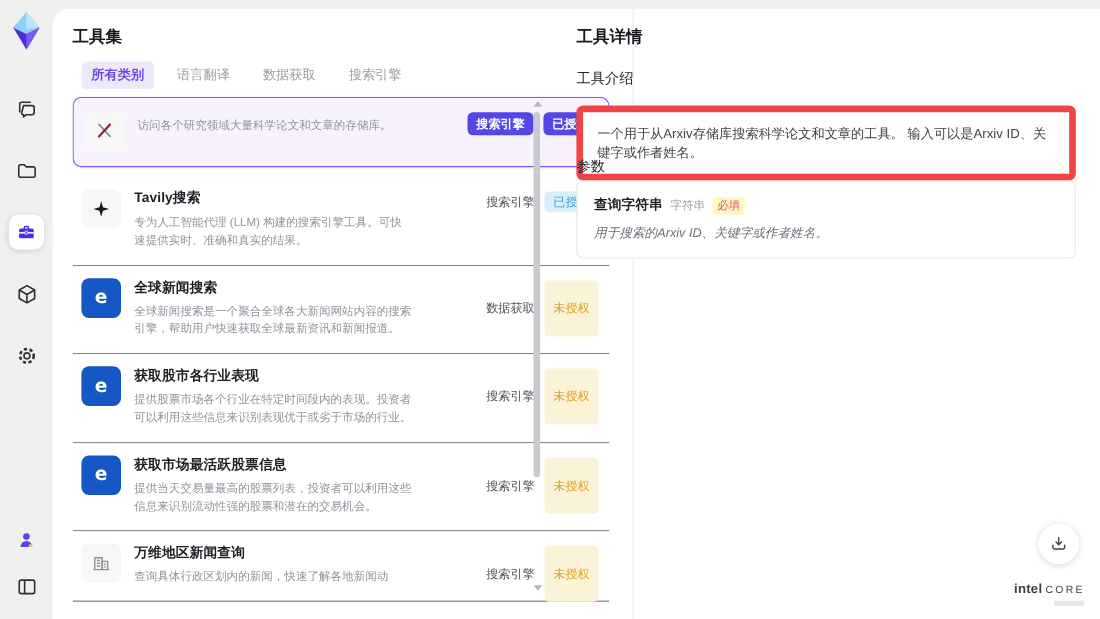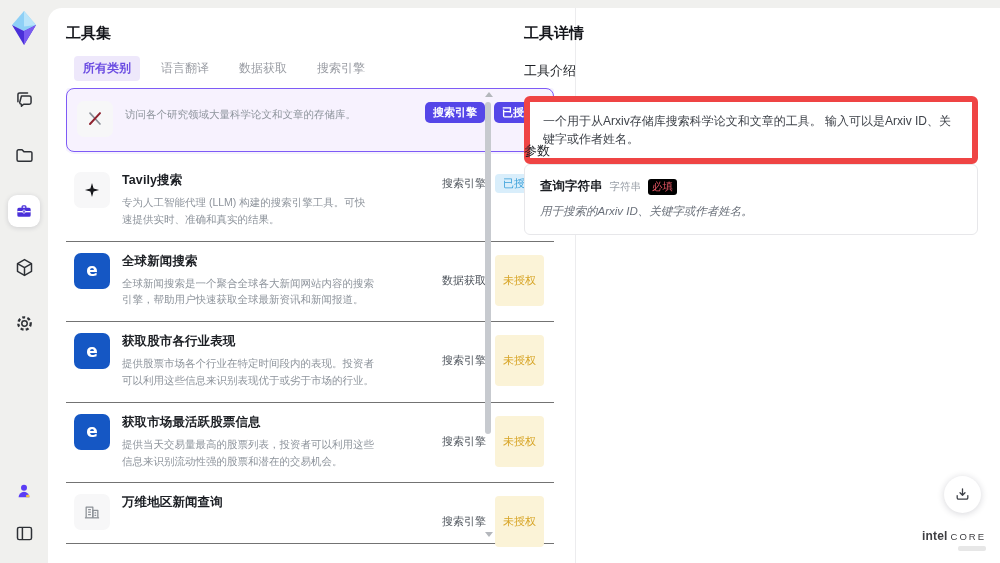--- a/index.html
+++ b/index.html
@@ -67,21 +67,21 @@
   .section-heading { font-size:13px; font-weight:400; color:#1c1f24; }
   .intro-heading { position:absolute; left:19px; top:54px; }
   .intro-box { position:absolute; left:19px; right:22px; top:88px; border:6px solid #ef4444;
     border-radius:6px; padding:10px 13px; font-size:12px; color:#3f434a; line-height:1.5; background:#fff; }
   .params-heading { position:absolute; left:19px; top:134px; }
   .param-box { position:absolute; left:19px; right:22px; top:156px; border:1px solid #e7e7ea;
     border-radius:6px; padding:13px 15px 15px 15px; background:#fff; }
   .param-line { display:flex; align-items:baseline; gap:7px; }
   .param-name { font-size:12.5px; font-weight:700; color:#1c1f24; }
   .param-type { font-size:10.5px; color:#9aa0a8; }
-  .param-required { font-size:10.5px; color:#e25563; background:#000000; padding:1px 4px; border-radius:3px; }
+  .param-required { font-size:10.5px; color:#e25563; background:#fef9c3; padding:1px 4px; border-radius:3px; }
   .param-desc { font-size:11.5px; color:#6a707a; margin-top:9px;font-style:italic; }
 
   
   .fab { position:absolute; right:19px; bottom:50px; width:37px; height:37px; border-radius:50%;
     background:#fff; box-shadow:0 1px 7px rgba(30,30,50,.18); display:flex; align-items:center;
     justify-content:center; cursor:pointer; }
   .brand { position:absolute; right:14px; bottom:12px; text-align:right; color:#3e3e42; }
   .brand .b1 { font-size:12px; font-weight:700; letter-spacing:.2px; }
   .brand .b2 { font-size:9.5px; letter-spacing:2px; margin-left:3px; }
   .brand-sub { width:28px; height:5px; background:#e7e7e7; border-radius:2px; margin:2px 0 0 auto; }
@@ -239,20 +239,21 @@
         <div class="tool-icon">
           <svg width="20" height="20" viewBox="0 0 24 24" fill="none" stroke="#8b9096" stroke-width="1.5" stroke-linejoin="round">
             <path d="M5 19 V6 h8 v13"></path>
             <path d="M13 19 V10 h6 v9"></path>
             <path d="M7.3 9 h3.4 M7.3 12 h3.4 M7.3 15 h3.4 M15 13 h2 M15 16 h2"></path>
             <path d="M3.5 19 h17"></path>
           </svg>
         </div>
         <div class="tool-body">
           <div class="tool-name">万维地区新闻查询</div>
+          <div class="tool-desc">查询具体行政区划内的新闻，快速了解各地新闻动</div>
         </div>
         <div class="tool-tags">
           <span class="tag tag-cat">搜索引擎</span>
           <span class="tag tag-yellow">未授权</span>
         </div>
       </div>
 
     </div>
 
     <div class="sb-up"></div>

